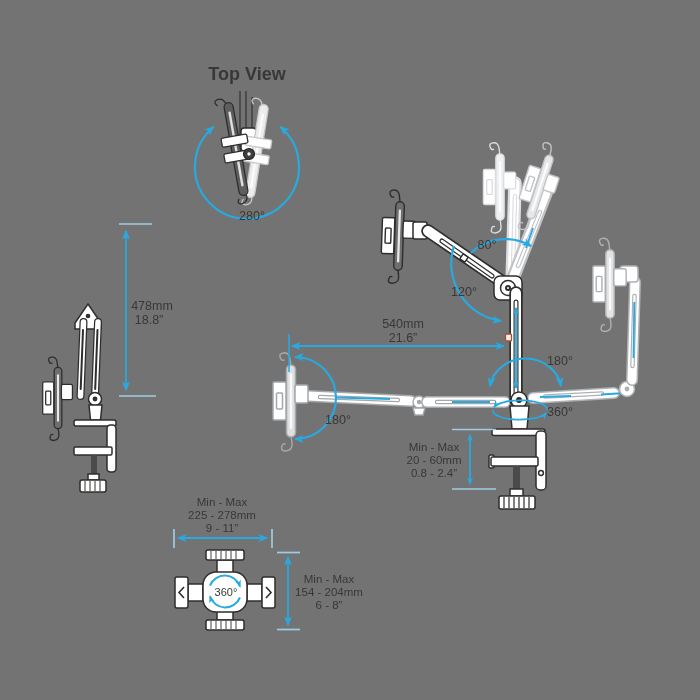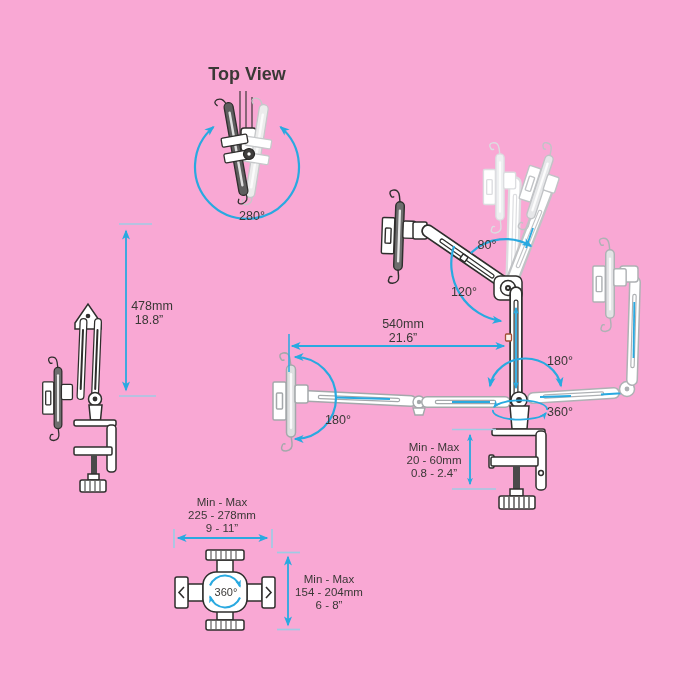--- a/index.html
+++ b/index.html
@@ -1,16 +1,16 @@
 <!DOCTYPE html>
 <html style="--blue: #29a9e0; --dark: #2f2e2d; --ghost: #b3b6b9; --text: #3a3836;"><head>
 <meta charset="utf-8">
 <style>
   html,body{margin:0;padding:0;background:#fff;}
-  .stage{position:relative;width:700px;height:700px;background:#f9a8d4;overflow:hidden;}
+  .stage{position:relative;width:700px;height:700px;background:#737373;overflow:hidden;}
   svg{display:block;}
   text{font-family:"Liberation Sans",sans-serif;fill:var(--text,#3a3836);}
   .lbl{font-size:12.5px;}
   .lbs{font-size:11.5px;}
   .lbxs{font-size:11px;}
   .ttl{font-size:18px;font-weight:700;}
   .cap{stroke-linecap:round;fill:none;}
   .k{stroke:var(--dark,#2f2e2d);}
   .g1{stroke:#dcdde0;}
   .g2{stroke:#c1c3c6;}

